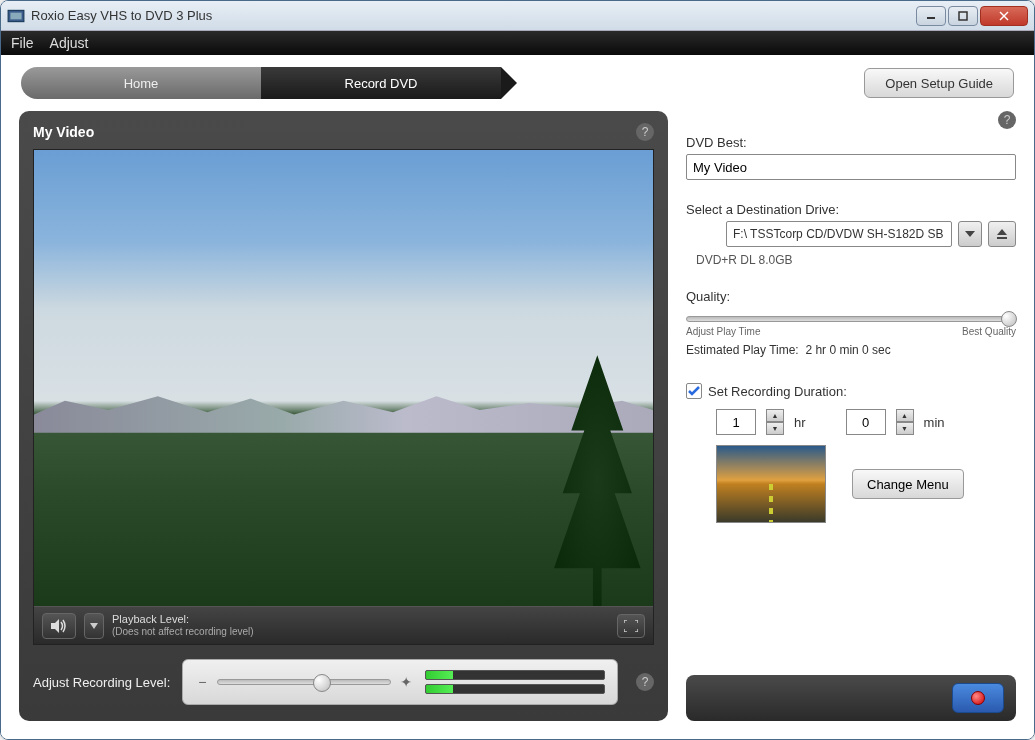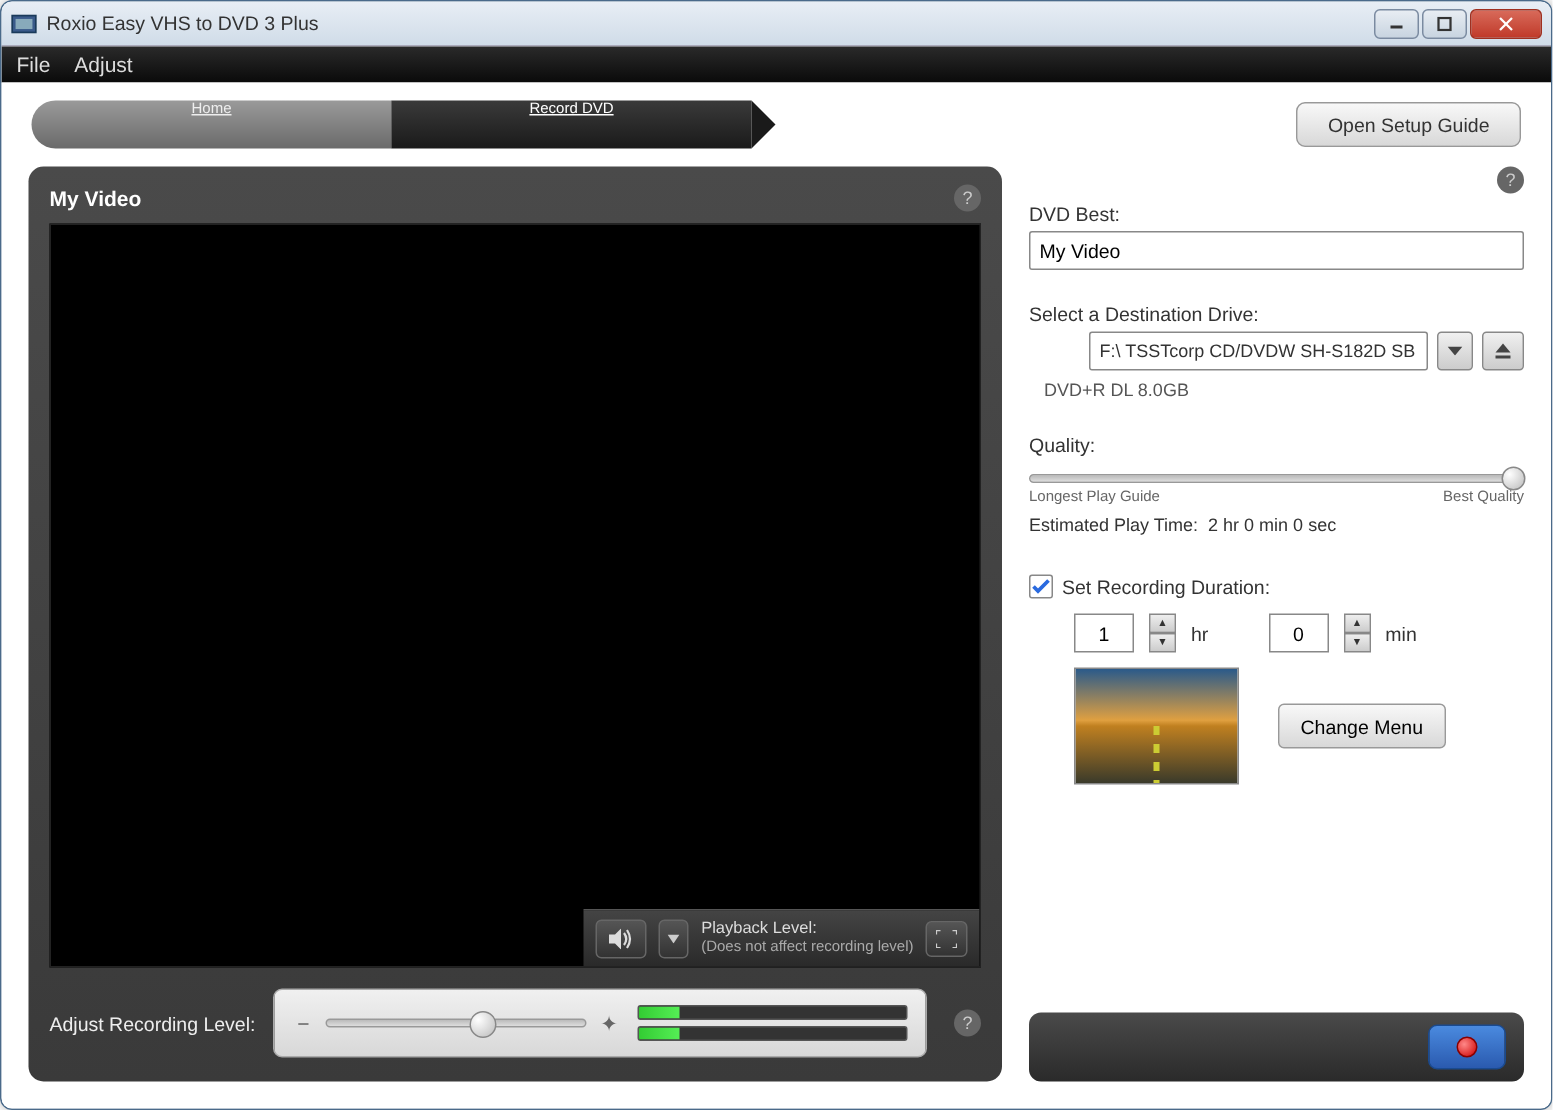--- a/index.html
+++ b/index.html
@@ -18,38 +18,38 @@
 
 
 .menubar { height: 24px; background: linear-gradient(to bottom, #2a2a2a, #0a0a0a); display: flex; align-items: center; padding: 0 10px; gap: 16px; }
 .menubar .menu-item { color: #ddd; font-size: 14px; cursor: pointer; }
 
 
 .content { flex: 1; display: flex; flex-direction: column; background: #fff; }
 
 
 .tabrow { height: 56px; padding: 10px 20px; display: flex; align-items: center; gap: 0; }
-.tab { height: 32px; display: flex; justify-content: center; font-size: 10px; position: relative; cursor: pointer; text-decoration: underline; }
+.tab { height: 32px; display: flex; align-items: center; justify-content: center; font-size: 13px; position: relative; cursor: pointer; }
 .tab.home { width: 240px; background: linear-gradient(to bottom, #9a9a9a, #6a6a6a); color: #eee; border-radius: 16px 0 0 16px; }
 .tab.home::after { content: ""; position: absolute; right: -16px; top: 0; border-left: 16px solid #6a6a6a; border-top: 16px solid transparent; border-bottom: 16px solid transparent; }
 .tab.record { width: 240px; background: linear-gradient(to bottom, #3a3a3a, #1a1a1a); color: #fff; margin-left: 0; }
 .tab.record::after { content: ""; position: absolute; right: -16px; top: 0; border-left: 16px solid #1a1a1a; border-top: 16px solid transparent; border-bottom: 16px solid transparent; }
 .tabrow-spacer { flex: 1; }
 .setup-btn { height: 30px; padding: 0 20px; background: linear-gradient(to bottom, #f8f8f8, #d8d8d8); border: 1px solid #999; border-radius: 6px; font-size: 13px; color: #333; cursor: pointer; }
 
 
 .main { flex: 1; display: flex; padding: 0 18px 18px 18px; gap: 18px; }
 
 
 .left-panel { flex: 1; background: linear-gradient(to bottom, #4a4a4a, #3a3a3a); border-radius: 10px; padding: 12px 14px 16px 14px; display: flex; flex-direction: column; color: #eee; }
 .video-header { display: flex; align-items: center; margin-bottom: 8px; }
 .video-title { font-size: 14px; font-weight: bold; flex: 1; color: #fff; }
 .help-icon { width: 18px; height: 18px; border-radius: 50%; background: #666; color: #ccc; display: flex; align-items: center; justify-content: center; font-size: 12px; cursor: pointer; }
 
-.video-frame { flex: 1; background: #000; border-radius: 0; overflow: hidden; display: flex; flex-direction: column; border: 1px solid #222; align-items: flex-end; }
+.video-frame { flex: 1; background: #000; border-radius: 0; overflow: hidden; display: flex; flex-direction: column; border: 1px solid #222; }
 .video-img { flex: 1; background: linear-gradient(to bottom, #6a9ed4 0%, #8ab4dc 20%, #cdd9e0 35%, #d8e0e4 55%, #3a5a3a 58%, #2a4a2a 75%, #1a3a1a 100%); position: relative; }
 
 .video-img::before { content: ""; position: absolute; left: 0; right: 0; top: 52%; height: 10%; background: linear-gradient(to right, #8a8a9a 0%, #9aa 40%, #bbc 60%, #aab 100%); clip-path: polygon(0 60%, 5% 30%, 12% 50%, 20% 20%, 28% 55%, 35% 25%, 42% 60%, 50% 30%, 58% 55%, 65% 20%, 72% 50%, 80% 35%, 88% 45%, 95% 30%, 100% 50%, 100% 100%, 0 100%); }
 
 .video-img::after { content: ""; position: absolute; right: 2%; top: 45%; width: 14%; height: 55%; background: radial-gradient(ellipse at center, #1a3a1a 0%, #0a2a0a 80%); clip-path: polygon(50% 0, 80% 30%, 65% 30%, 90% 55%, 70% 55%, 100% 85%, 55% 85%, 55% 100%, 45% 100%, 45% 85%, 0 85%, 30% 55%, 10% 55%, 35% 30%, 20% 30%); }
 
 .playback-bar { height: 38px; background: linear-gradient(to bottom, #444, #2a2a2a); display: flex; align-items: center; padding: 0 8px; gap: 8px; border-top: 1px solid #555; }
 .vol-btn { width: 34px; height: 26px; background: linear-gradient(to bottom, #555, #333); border: 1px solid #666; border-radius: 4px; display: flex; align-items: center; justify-content: center; cursor: pointer; }
 .vol-drop { width: 20px; height: 26px; background: linear-gradient(to bottom, #555, #333); border: 1px solid #666; border-radius: 4px; display: flex; align-items: center; justify-content: center; cursor: pointer; }
 .playback-text { flex: 1; font-size: 11px; color: #ddd; line-height: 1.2; }
@@ -238,21 +238,21 @@
             </div>
         </div>
         <div class="drive-info">DVD+R DL  8.0GB</div>
 
         <div class="section-gap"></div>
         <div class="field-label">Quality:</div>
         <div class="quality-slider">
             <div class="thumb"></div>
           </div>
         <div class="quality-labels">
-          <span>Longest Play Guide</span>
+          <span>Adjust Play Time</span>
           <span>Best Quality</span>
         </div>
         <div class="est-time">
           <span>Estimated Play Time:</span>
           &nbsp;<span>2 hr 0 min 0 sec</span>
         </div>
 
         <div class="check-row">
           <div class="checkbox">
               <svg viewBox="0 0 12 12">

